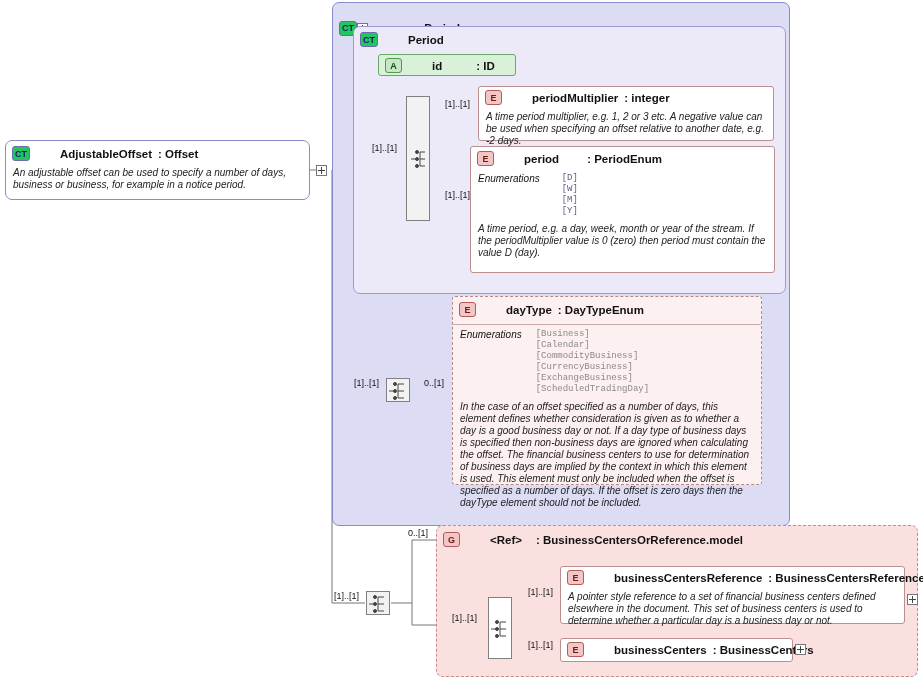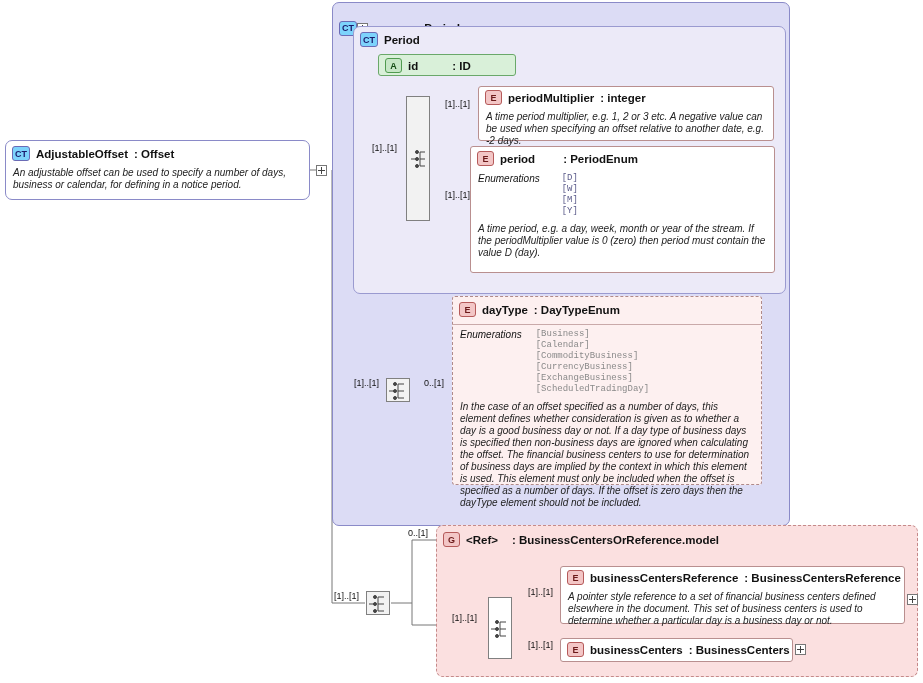--- a/index.html
+++ b/index.html
@@ -25,25 +25,25 @@
     padding:3px 6px;
   }
   .badge{
     display:inline-flex;align-items:center;justify-content:center;
     font-size:9px;font-weight:bold;
     border-radius:3px;
     min-width:17px;height:15px;
     padding:0 2px;
     box-sizing:border-box;
   }
-  .badge-ct{background:#7dd3fc;border:1px solid #6b6bb5;color:#1a1a6b;}
+  .badge-ct{background:#22c55e;border:1px solid #6b6bb5;color:#1a1a6b;}
   .badge-a{background:#c6e6c6;border:1px solid #4f9a4f;color:#134b13;}
   .badge-e{background:#f3c6c6;border:1px solid #b55a5a;color:#6b1a1a;}
   .badge-g{background:#f3c6c6;border:1px solid #b55a5a;color:#6b1a1a;}
-  .title{font-size:11.5px;font-weight:bold;color:#111;white-space:nowrap;}
+  .title{font-size:11.5px;font-weight:bold;color:#111;white-space:nowrap;margin-left:24px;}
   .type{font-size:11.5px;font-weight:bold;color:#111;white-space:nowrap;text-align:center;}
   .doc{
     font-style:italic;font-size:10px;line-height:12px;color:#222;
     padding:3px 7px 5px 7px;
   }
   .enum-label{font-style:italic;font-size:10px;padding-left:7px;color:#111;}
   .enum-list{font-family:"Liberation Mono", monospace;font-size:9px;line-height:11px;color:#8a8a8a;}
   .enum-list-dark{color:#5b5b8a;}
 
   
@@ -102,21 +102,21 @@
   <path d="M513,592 L535,592 L535,577 L563,577" stroke="#777" fill="none" stroke-width="1"></path>
   <path d="M513,657 L535,657 L535,650 L563,650" stroke="#777" fill="none" stroke-width="1"></path>
 </svg>
 
 <div class="node white-round abs" style="left:5px;top:140px;width:305px;height:60px;">
   <div class="node-head" style="padding-top:5px;">
     <span class="badge badge-ct">CT</span>
     <span class="title">AdjustableOffset</span>
     <span class="type">: Offset</span>
   </div>
-  <div class="doc">An adjustable offset can be used to specify a number of days, business or calendar, for defining in a notice period.</div>
+  <div class="doc">An adjustable offset can be used to specify a number of days, business or business, for example in a notice period.</div>
 </div>
 <div class="plusbox" style="left:316px;top:165px;"></div>
 
 <div class="node ct-outer abs" style="left:332px;top:2px;width:458px;height:524px;">
   <div class="node-head" style="padding-top:5px;">
     <span class="badge badge-ct">CT</span>
     <span class="plusbox" style="position:relative;left:-6px;top:0;"></span>
     <span class="title" style="margin-left:-2px;margin-top:28px;">Offset</span>
     <span class="type">: Period</span>
   </div>

